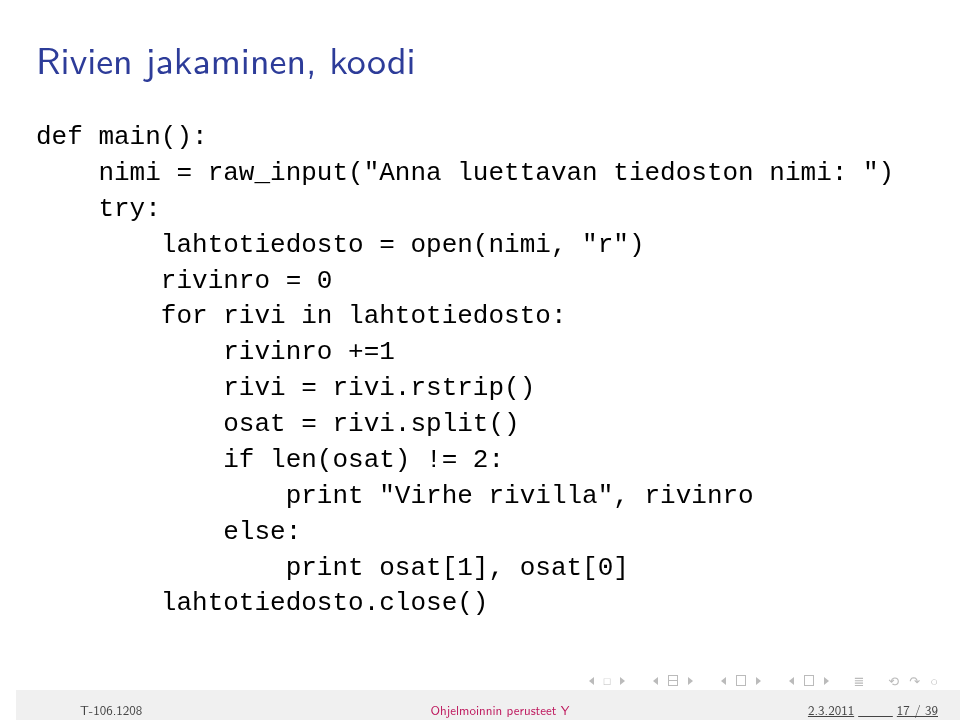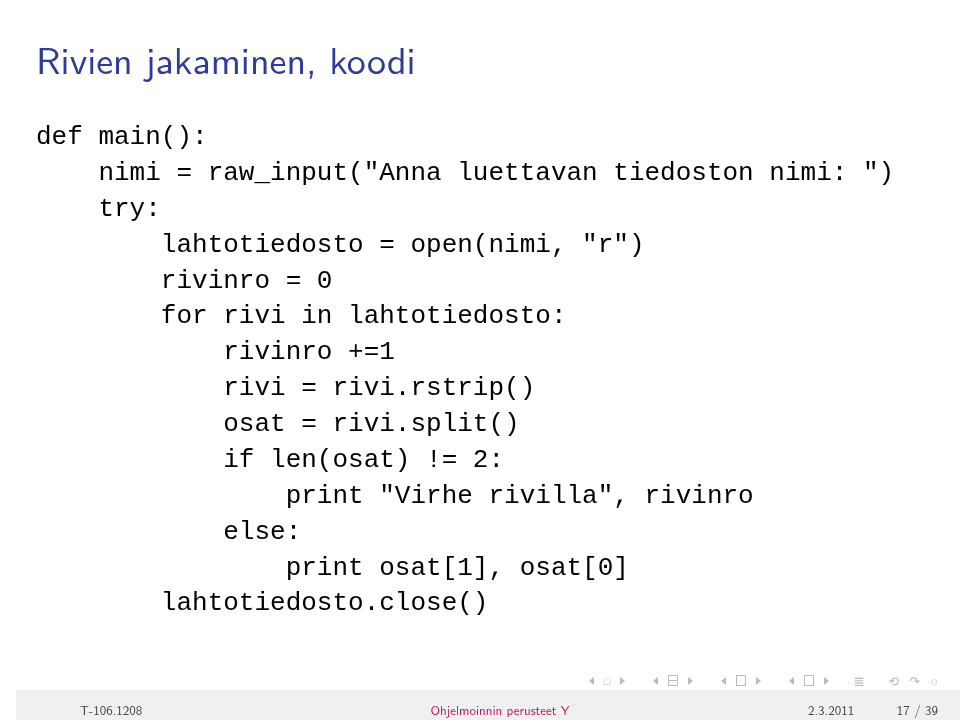--- a/index.html
+++ b/index.html
@@ -47,20 +47,21 @@
   }
   .footer-center {
     position: absolute;
     left: 50%;
     transform: translateX(-50%);
     color: #be185d;
   }
   .footer-right {
     position: absolute;
     right: 30px;
+    text-decoration: underline;
   }
   .nav-icons {
     position: absolute;
     bottom: 30px;
     right: 22px;
     display: flex;
     align-items: center;
     gap: 12px;
   }
   .nav-group { display: flex; align-items: center; gap: 2px; }

